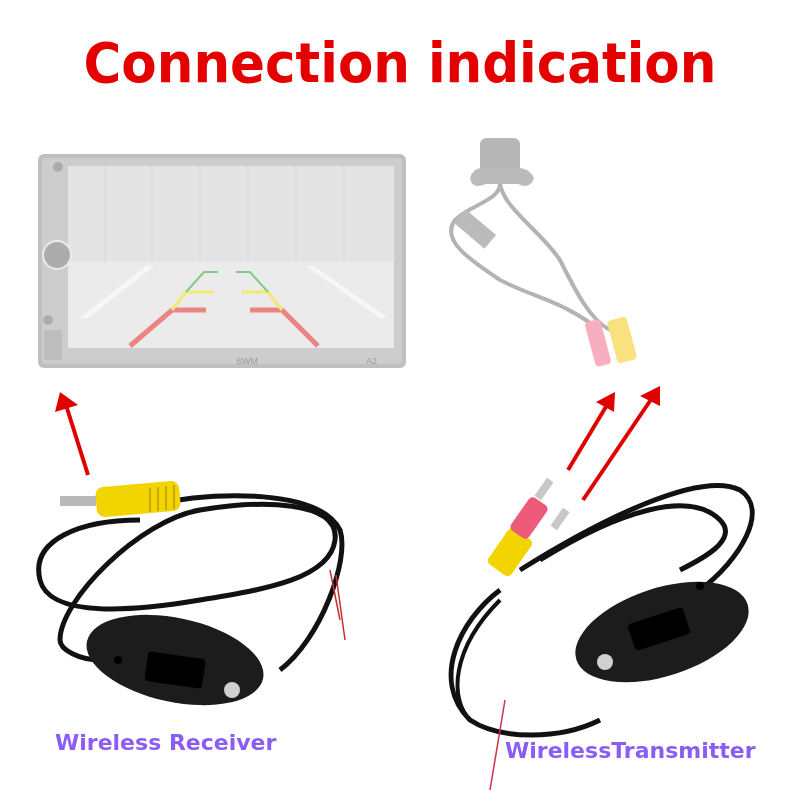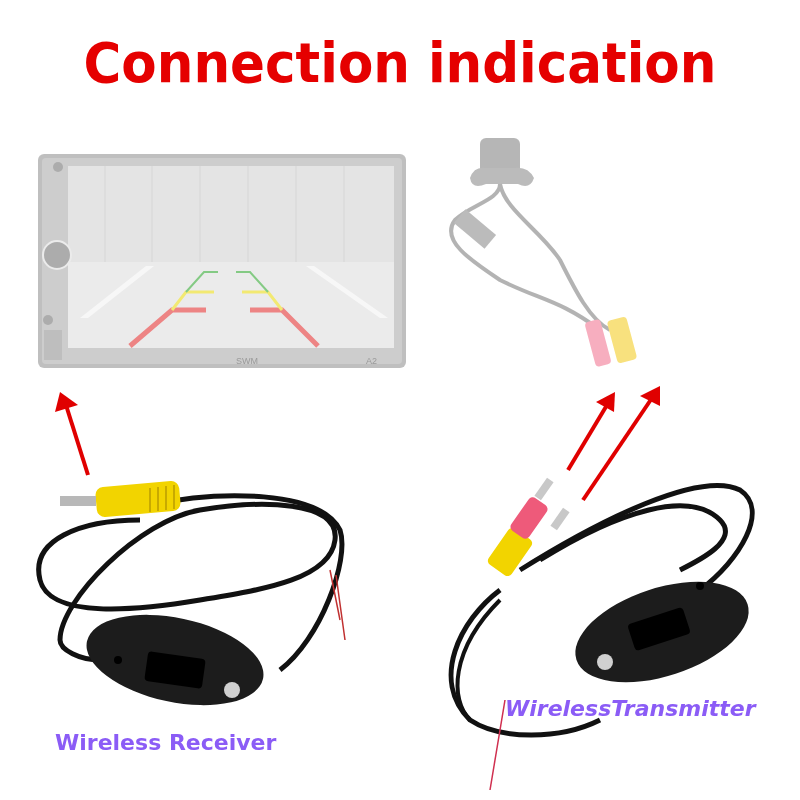--- a/index.html
+++ b/index.html
@@ -1,21 +1,21 @@
 <!DOCTYPE html>
 <html><head>
 <meta charset="utf-8">
 <style>
   html, body { margin:0; padding:0; background:#ffffff; }
   body { width:800px; height:800px; position:relative; overflow:hidden; font-family:"DejaVu Sans", sans-serif; }
   .title { position:absolute; left:0; top:30px; width:800px; text-align:center; font-family:"DejaVu Sans", sans-serif; font-weight:bold; font-size:56px; color:#e50000; letter-spacing:0px; transform:scaleX(0.92); }
   svg { position:absolute; left:0; top:0; }
   .label { position:absolute; font-family:"DejaVu Sans", sans-serif; font-weight:bold; color:#8b5cf6; font-size:22px; }
   .label-rx { left:55px; top:730px; }
-  .label-tx { left:505px; top:696px;font-style:italic; }
+  .label-tx { left:505px; top:738px; }
 </style>
 </head>
 <body>
 
 <div class="title">Connection indication</div>
 
 <svg width="800" height="800" viewBox="0 0 800 800">
 
   <g opacity="0.55">
     <rect x="38" y="154" width="368" height="214" rx="6" fill="#8c8c8c"></rect>

